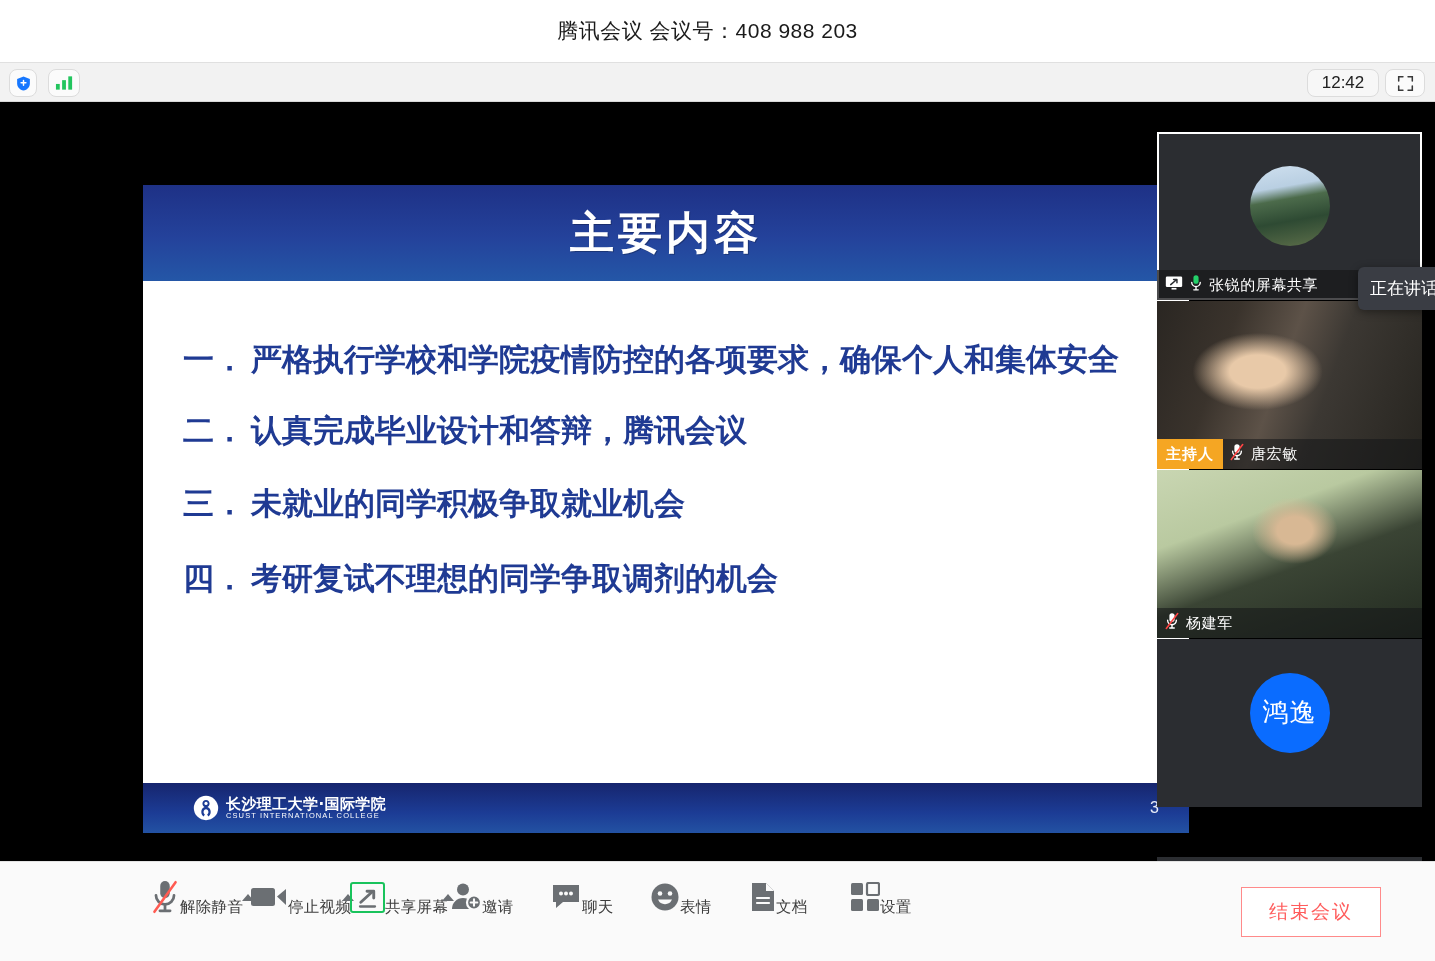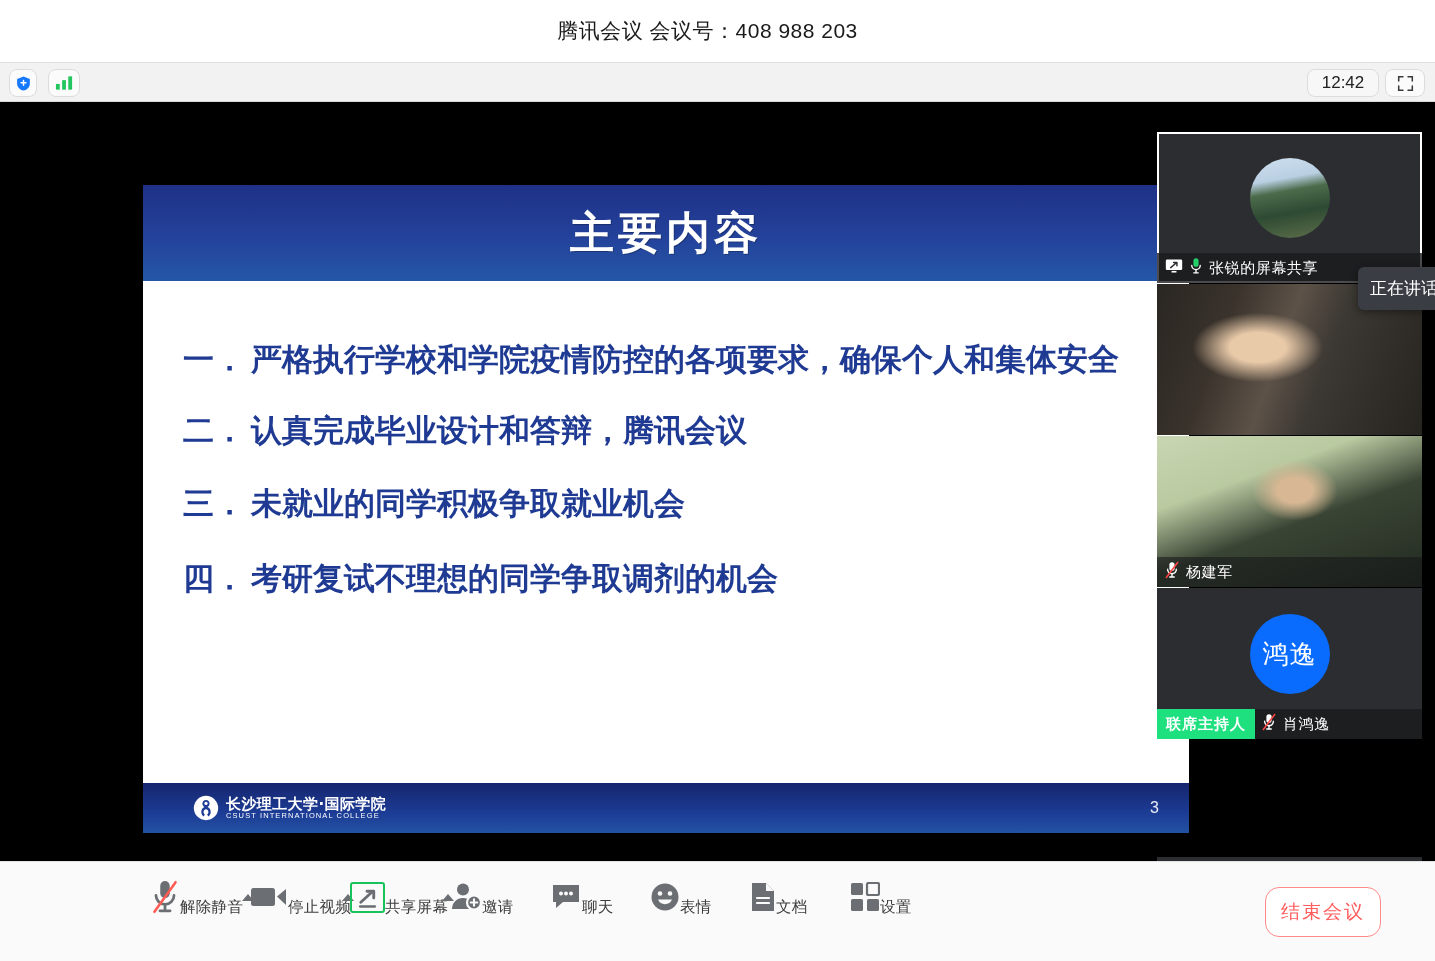--- a/index.html
+++ b/index.html
@@ -109,21 +109,21 @@
     position: absolute; left: 1125px; top: 388px;
     width: 28px; height: 40px; color: #fff;
     display: flex; align-items: center; justify-content: center;
   }
 
   
   .rail {
     position: absolute; left: 1157px; top: 30px; width: 265px;
   }
   .tile {
-    position: relative; width: 265px; height: 151px;
+    position: relative; width: 265px; height: 168px;
     background: #2b2d31; margin-bottom: 1px; overflow: hidden;
   }
   .tile.active { outline: 2px solid #ffffff; outline-offset: -2px; }
   .tile-avatar {
     position: absolute; left: 50%; top: 44%; transform: translate(-50%,-50%);
     width: 80px; height: 80px; border-radius: 50%; overflow: hidden;
   }
   .av-mountain { background: linear-gradient(170deg,#cfe0ef 0%,#b9cfe2 28%,#4c6b4b 42%,#2e4a33 66%,#5d6f4a 100%); }
   .av-field    { background: linear-gradient(175deg,#d7dee0 0%,#b3bfc0 22%,#4f6445 40%,#7ea05a 58%,#95b571 100%); }
   .av-initial {
@@ -204,21 +204,21 @@
     position: absolute; top: 18px; right: -4px;
     width: 0; height: 0; border-left: 6px solid transparent;
     border-right: 6px solid transparent; border-bottom: 7px solid #6b6f73;
   }
   .share-box {
     border: 2px solid #19c35c; border-radius: 3px; padding: 2px;
     display: flex; align-items: center; justify-content: center;
   }
   .end-btn {
     position: absolute; right: 54px; top: 25px;
-    width: 116px; height: 50px; border: 1px solid #ff8a8a; border-radius: 14px;
+    width: 140px; height: 50px; border: 1px solid #ff8a8a; border-radius: 0;
     background: #fff; color: #ff5c5c; font-size: 19px; letter-spacing: 2px;
     display: flex; align-items: center; justify-content: center; cursor: pointer;
     font-family: "DejaVu Sans", "Liberation Sans", sans-serif;
   }
 </style>
 </head>
 <body>
 
 <div class="top-strip">
   <div class="meeting-title">腾讯会议 会议号：408 988 203</div>
@@ -312,20 +312,32 @@
             <path d="M2 9.2a5 5 0 0 0 10 0" fill="none" stroke="#fff" stroke-width="1.6" stroke-linecap="round"></path>
             <path d="M7 14v4M4.4 18h5.2" stroke="#fff" stroke-width="1.6" stroke-linecap="round"></path>
           </svg>
         </span>
         <span class="tile-name">张锐的屏幕共享</span>
       </div>
     </div>
 
     <div class="tile">
       <div class="tile-video vid-host"></div>
+      <div class="tile-bar nofill">
+        <span class="badge badge-host">主持人</span>
+        <span>
+          <svg width="14" height="18" viewBox="0 0 16 20" aria-hidden="true">
+            <rect x="5" y="1" width="6" height="10" rx="3" fill="#fff"></rect>
+            <path d="M3 9.2a5 5 0 0 0 10 0" fill="none" stroke="#fff" stroke-width="1.6" stroke-linecap="round"></path>
+            <path d="M8 14v4M5.4 18h5.2" stroke="#fff" stroke-width="1.6" stroke-linecap="round"></path>
+            <path d="M1.5 18.5 L14.5 1.5" stroke="#ff4444" stroke-width="1.8" stroke-linecap="round"></path>
+          </svg>
+        </span>
+        <span class="tile-name">唐宏敏</span>
+      </div>
     </div>
 
     <div class="tile">
       <div class="tile-video vid-man"></div>
       <div class="tile-bar nofill">
         <span>
           <svg width="14" height="18" viewBox="0 0 16 20" aria-hidden="true">
             <rect x="5" y="1" width="6" height="10" rx="3" fill="#fff"></rect>
             <path d="M3 9.2a5 5 0 0 0 10 0" fill="none" stroke="#fff" stroke-width="1.6" stroke-linecap="round"></path>
             <path d="M8 14v4M5.4 18h5.2" stroke="#fff" stroke-width="1.6" stroke-linecap="round"></path>
@@ -333,32 +345,20 @@
           </svg>
         </span>
         <span class="tile-name">杨建军</span>
       </div>
     </div>
 
     <div class="tile">
       <div class="tile-avatar av-initial">
         <span>鸿逸</span>
       </div>
-      <div class="tile-bar">
-        <span class="badge badge-cohost">联席主持人</span>
-        <span>
-          <svg width="14" height="18" viewBox="0 0 16 20" aria-hidden="true">
-            <rect x="5" y="1" width="6" height="10" rx="3" fill="#fff"></rect>
-            <path d="M3 9.2a5 5 0 0 0 10 0" fill="none" stroke="#fff" stroke-width="1.6" stroke-linecap="round"></path>
-            <path d="M8 14v4M5.4 18h5.2" stroke="#fff" stroke-width="1.6" stroke-linecap="round"></path>
-            <path d="M1.5 18.5 L14.5 1.5" stroke="#ff4444" stroke-width="1.8" stroke-linecap="round"></path>
-          </svg>
-        </span>
-        <span class="tile-name">肖鸿逸</span>
-      </div>
     </div>
   </div>
 
   <div class="tile-clip">
     <div class="tile">
       <div class="tile-avatar av-field"></div>
 
     </div>
   </div>
   <div class="name-chip"></div>

